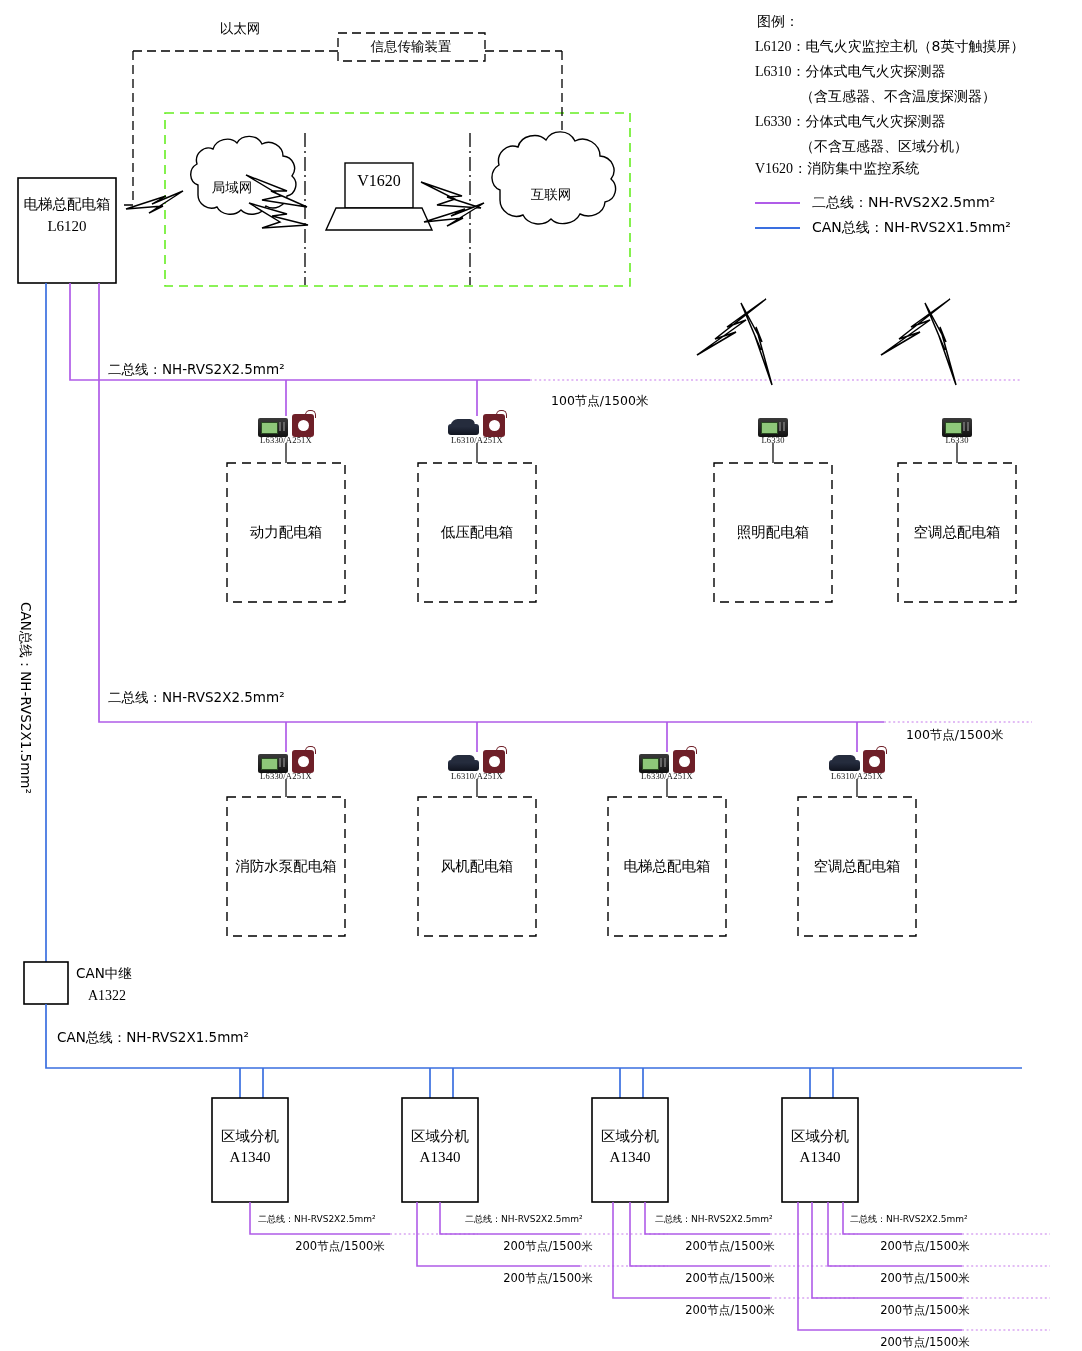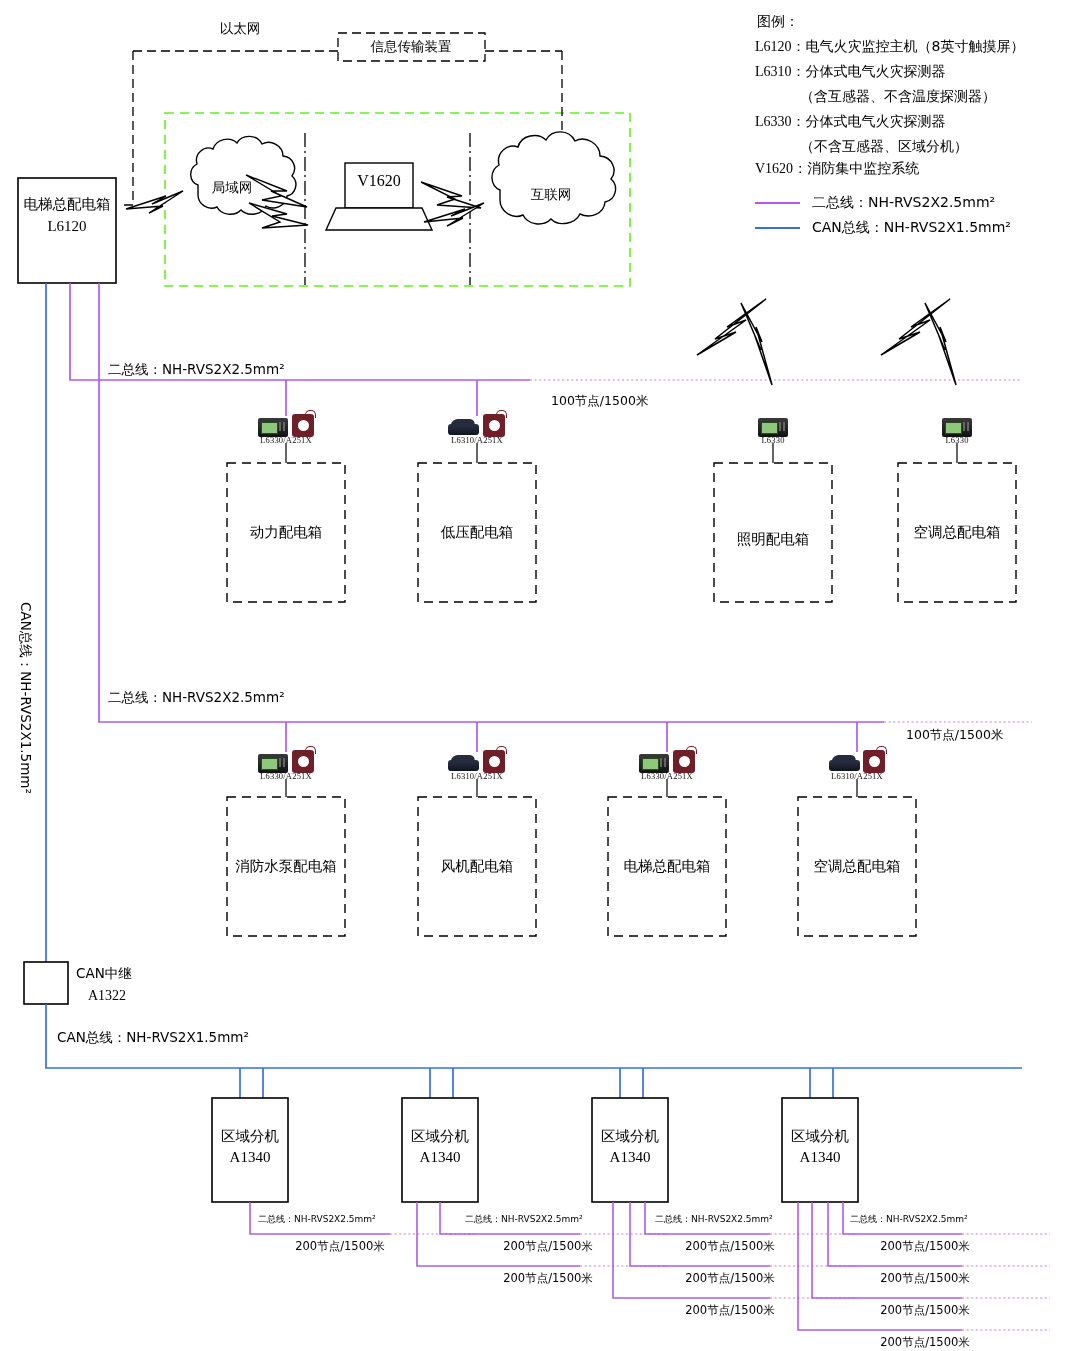--- a/index.html
+++ b/index.html
@@ -262,21 +262,21 @@
   <div class="txt cn lab-bus" style="left:108px;top:362px;">二总线：NH-RVS2X2.5mm²</div>
   <div class="txt cn lab-node" style="left:551px;top:394px;">100节点/1500米</div>
 
   <div class="txt serif ctr lab-dev" style="left:286px;top:436px;">L6330/A251X</div>
   <div class="txt serif ctr lab-dev" style="left:477px;top:436px;">L6310/A251X</div>
   <div class="txt serif ctr lab-dev" style="left:773px;top:436px;">L6330</div>
   <div class="txt serif ctr lab-dev" style="left:957px;top:436px;">L6330</div>
 
   <div class="txt cn ctr lab-box" style="left:286px;top:524px;">动力配电箱</div>
   <div class="txt cn ctr lab-box" style="left:477px;top:524px;">低压配电箱</div>
-  <div class="txt cn ctr lab-box" style="left:773px;top:524px;margin-top:7px;">照明配电箱</div>
+  <div class="txt cn ctr lab-box" style="left:773px;top:524px;">照明配电箱</div>
   <div class="txt cn ctr lab-box" style="left:957px;top:524px;">空调总配电箱</div>
 
   <div class="txt cn lab-bus" style="left:108px;top:690px;">二总线：NH-RVS2X2.5mm²</div>
   <div class="txt cn lab-node" style="left:906px;top:728px;">100节点/1500米</div>
 
   <div class="txt serif ctr lab-dev" style="left:286px;top:772px;">L6330/A251X</div>
   <div class="txt serif ctr lab-dev" style="left:477px;top:772px;">L6310/A251X</div>
   <div class="txt serif ctr lab-dev" style="left:667px;top:772px;">L6330/A251X</div>
   <div class="txt serif ctr lab-dev" style="left:857px;top:772px;">L6310/A251X</div>
 

